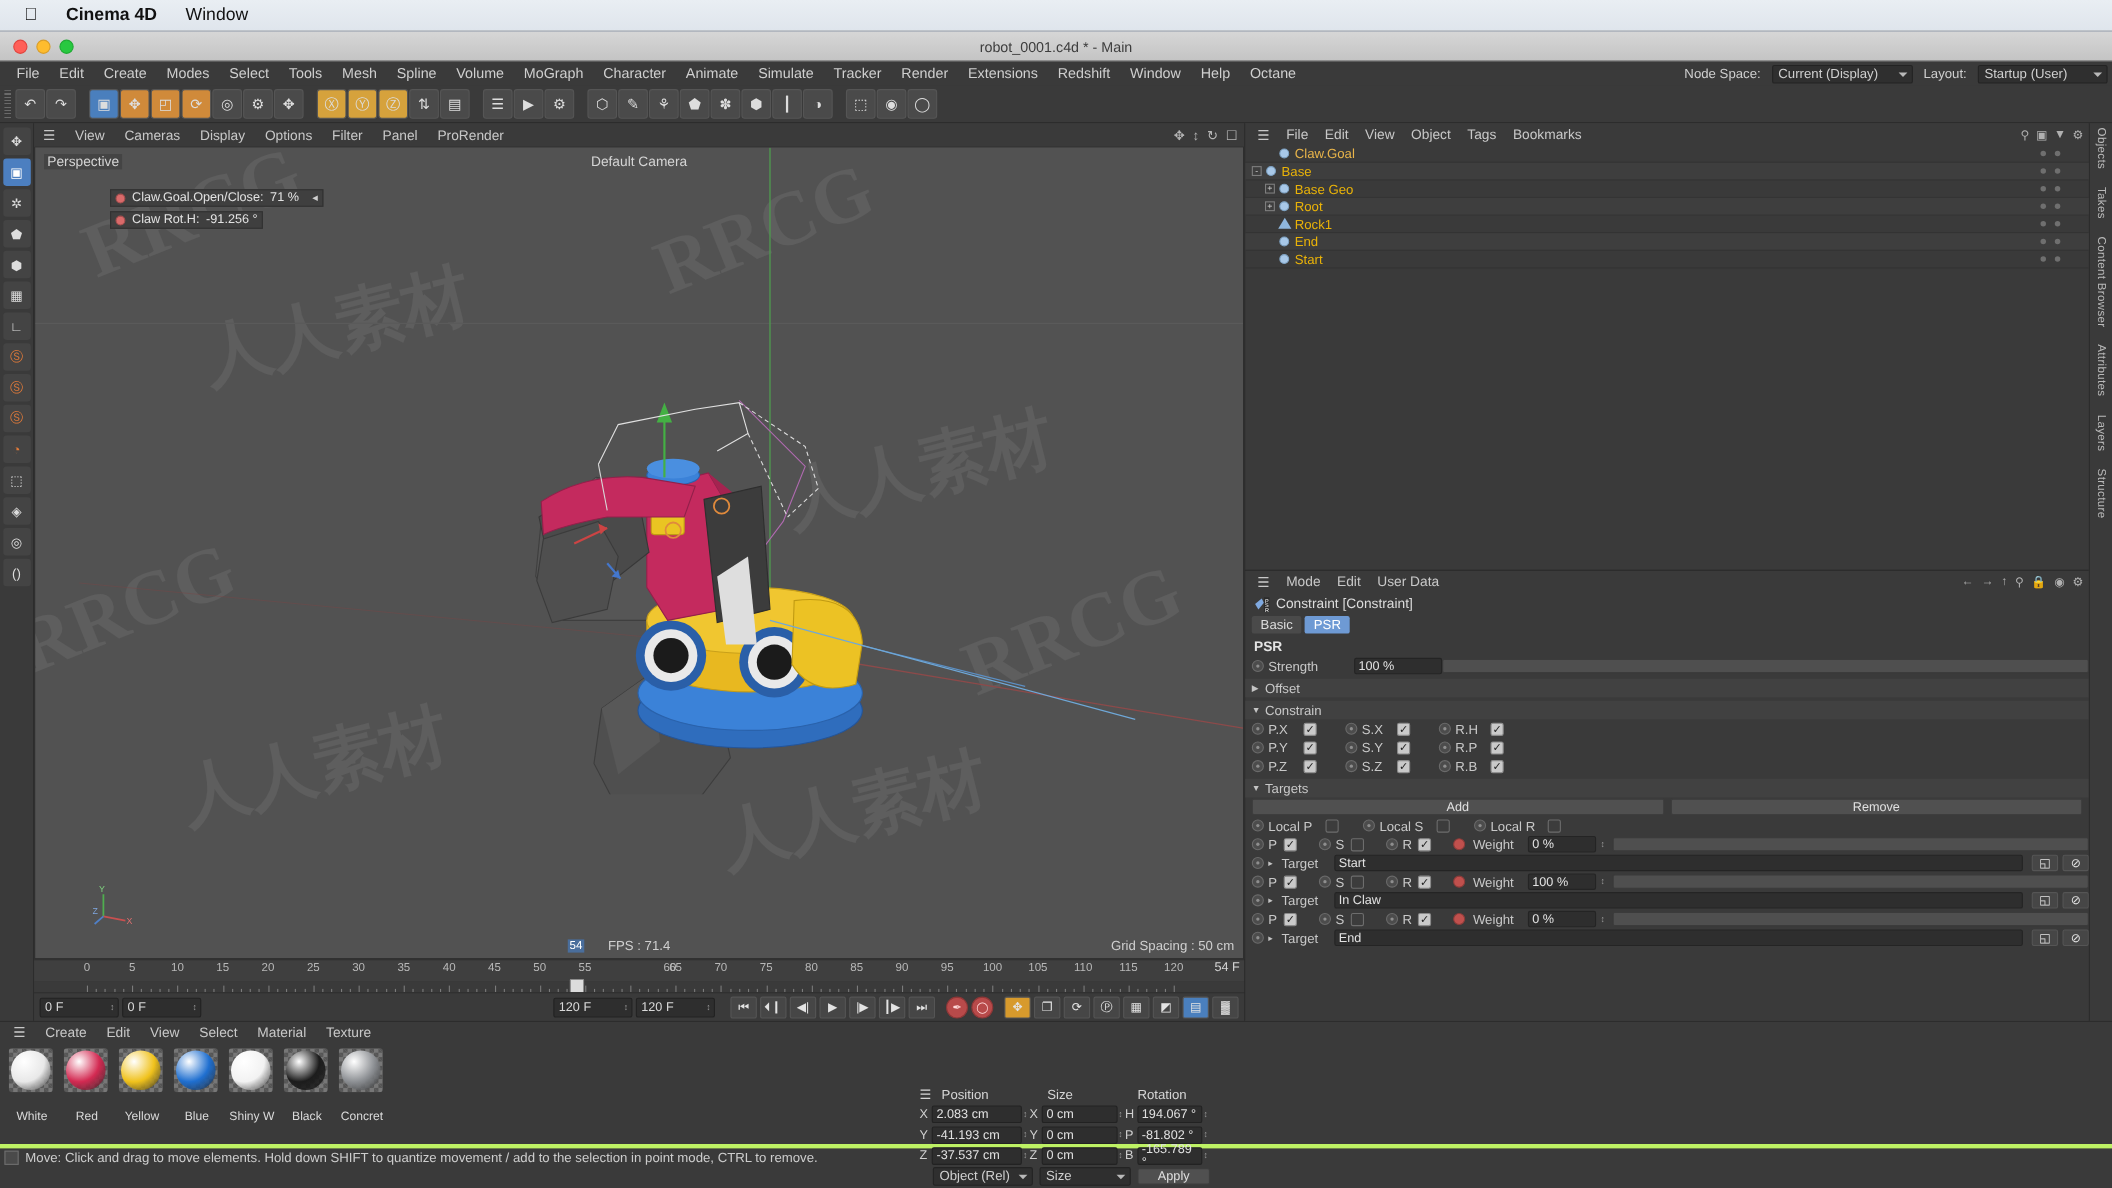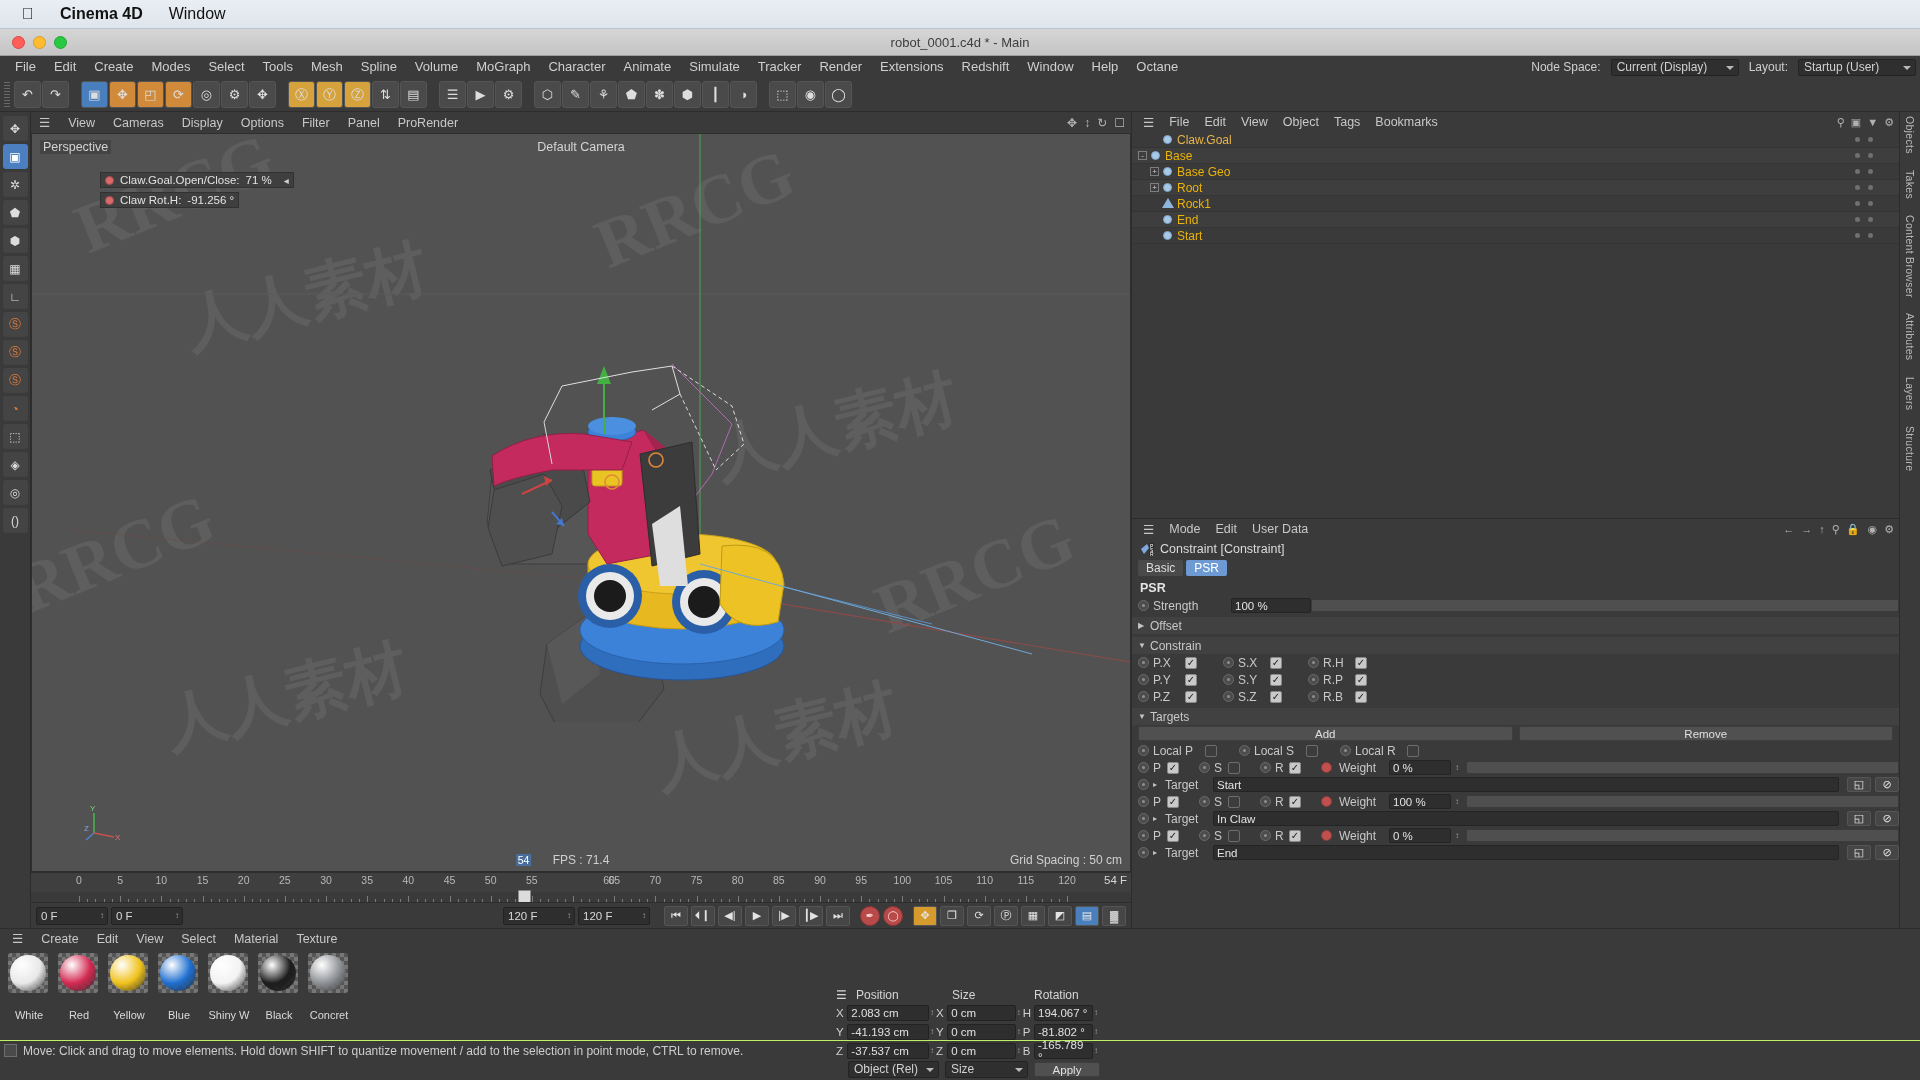--- a/index.html
+++ b/index.html
@@ -173,21 +173,21 @@
   .btnwide{ background:#505050; border:1px solid #3d3d3d; height:15px; flex:1;
     display:flex;align-items:center;justify-content:center;font-size:11.5px;color:#e0e0e0;border-radius:2px;}
   .redc{ width:11px;height:11px;border-radius:50%;background:#c0504d;border:1px solid #8c3c3a;flex:none;}
 
   
   .dock{ width:21px; background:#3a3a3a; border-left:1px solid #2c2c2c;
     display:flex; flex-direction:column; align-items:center; padding-top:4px; gap:16px;}
   .dlabel{ writing-mode:vertical-rl; font-size:10.5px; color:#b9b9b9; letter-spacing:.3px;}
 
   
-  .statusbar{ height:20px; background:#3a3a3a; border-top:1px solid #bef264;
+  .statusbar{ height:20px; background:#3a3a3a; border-top:4px solid #bef264;
     display:flex; align-items:center; font-size:12px; color:#cdcdcd; padding-left:4px; gap:6px;}
   .sbox{ width:13px;height:13px;border:1px solid #6e6e6e;background:#4a4a4a;}
 
   
   .wm { position:absolute; color:rgba(255,255,255,.07); font-weight:bold;
     pointer-events:none; user-select:none; white-space:nowrap; }
   .wm.rr{ font-family:"Liberation Serif", serif; }
 </style>
 </head>
 <body>

